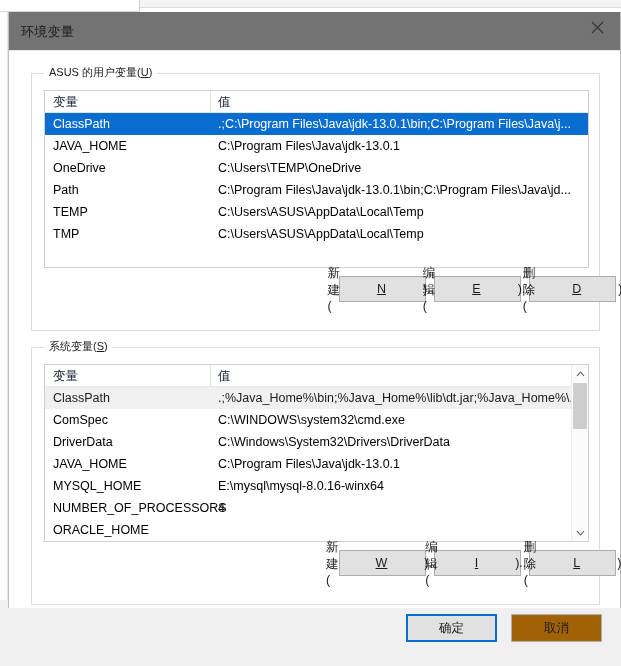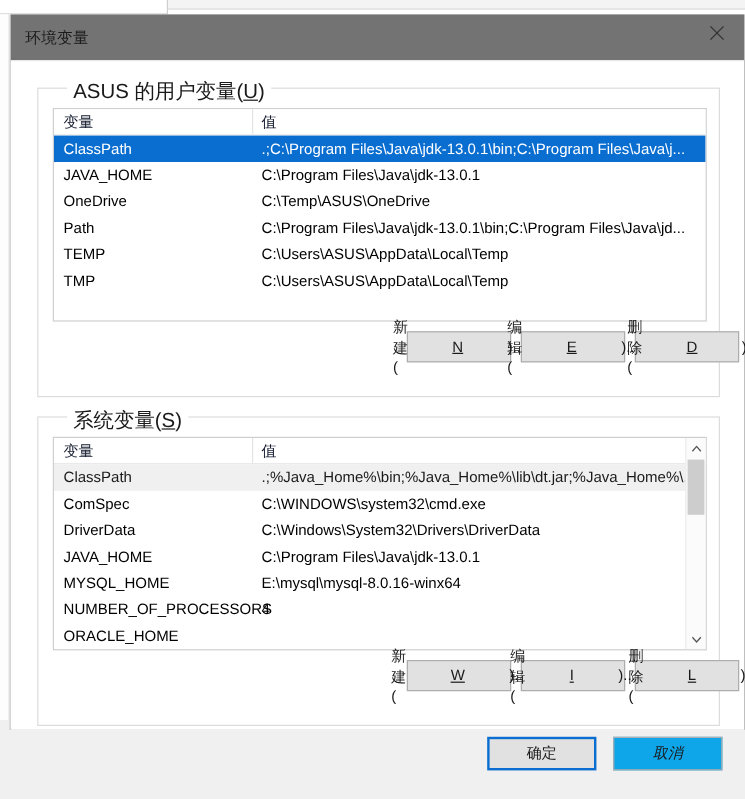--- a/index.html
+++ b/index.html
@@ -103,24 +103,24 @@
   
   .groupbox {
     position: absolute;
     border: 1px solid #dcdcdc;
     box-sizing: border-box;
     background: transparent;
   }
   .groupbox-label {
     position: absolute;
     top: -9px;
-    left: 24px;
+    left: 12px;
     background: #ffffff;
     padding: 0 5px;
-    font-size: 17px;
+    font-size: 11px;
     color: #1a1a1a;
     white-space: nowrap;
   }
   .accel { text-decoration: underline; }
 
   #user-group  { left: 22px; top: 22px;  width: 569px; height: 258px; }
   #system-group{ left: 22px; top: 296px; width: 569px; height: 258px; }
 
   
   .listview {
@@ -254,23 +254,22 @@
   }
   #ok-button {
     left: 406px;
     top: 614px;
     background: #e1e1e1;
     border: 2px solid #0a6ed1;
   }
   #cancel-button {
     left: 511px;
     top: 614px;
-    background: #0ea5e9;
+    background: #a16207;
     border: 1px solid #adadad;
-    font-style: italic;
   }
 </style>
 </head>
 <body>
 
 <div class="bg-window-top"></div>
 <div class="bg-window-strip"></div>
 <div class="bg-window-left"></div>
 <div class="bg-window-bottom"></div>
 
@@ -301,21 +300,21 @@
             <div class="lv-row selected-focus">
               <div class="cell-name">ClassPath</div>
               <div class="cell-value">.;C:\Program Files\Java\jdk-13.0.1\bin;C:\Program Files\Java\j...</div>
             </div>
             <div class="lv-row">
               <div class="cell-name">JAVA_HOME</div>
               <div class="cell-value">C:\Program Files\Java\jdk-13.0.1</div>
             </div>
             <div class="lv-row">
               <div class="cell-name">OneDrive</div>
-              <div class="cell-value">C:\Temp\ASUS\OneDrive</div>
+              <div class="cell-value">C:\Users\TEMP\OneDrive</div>
             </div>
             <div class="lv-row">
               <div class="cell-name">Path</div>
               <div class="cell-value">C:\Program Files\Java\jdk-13.0.1\bin;C:\Program Files\Java\jd...</div>
             </div>
             <div class="lv-row">
               <div class="cell-name">TEMP</div>
               <div class="cell-value">C:\Users\ASUS\AppData\Local\Temp</div>
             </div>
             <div class="lv-row">

